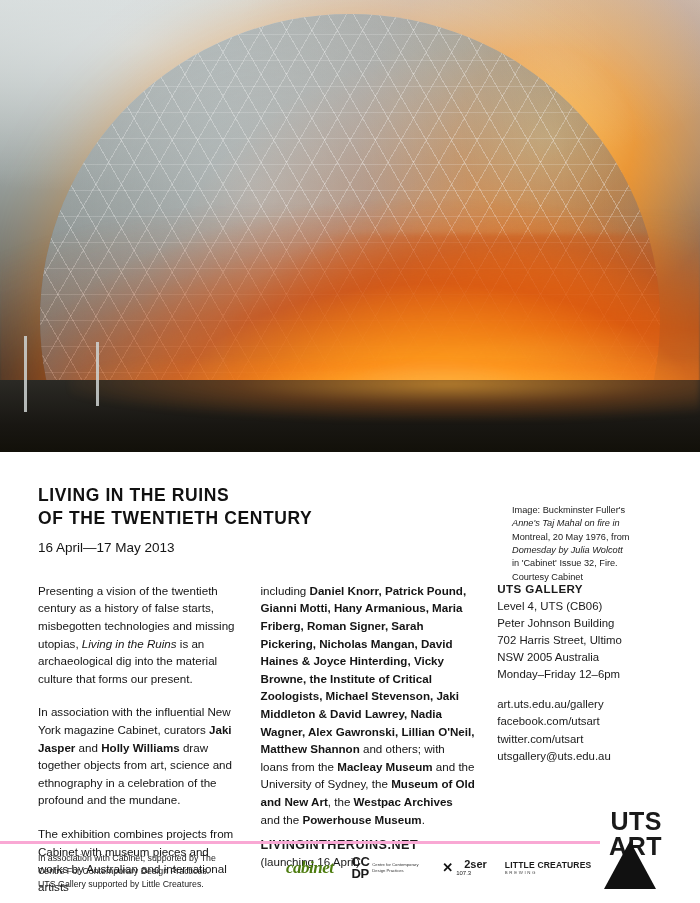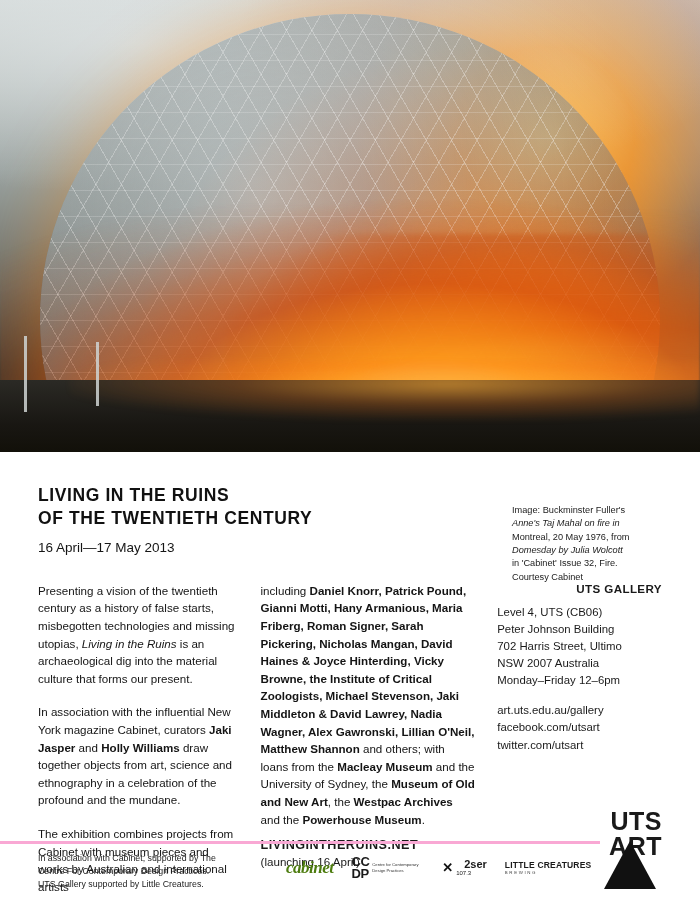--- a/index.html
+++ b/index.html
@@ -161,22 +161,21 @@
     width: 150px;
     font-size: 9.2px;
     line-height: 1.45;
     color: #1b1b1b;
   }
 
   .gallery-title {
     font-size: 11.6px;
     font-weight: bold;
     letter-spacing: 0.4px;
-    margin-bottom: 9px;
-    text-align: right;
+    margin-bottom: 3px;
   }
   .gallery-block {
     font-size: 11.4px;
     line-height: 1.5;
   }
   .gallery-block .spacer { height: 13px; }
 
   .weburl {
     margin-top: 10px;
     font-size: 12.6px;
@@ -355,26 +354,27 @@
         <div class="weburl">LIVINGINTHERUINS.NET</div>
         <div class="weblaunch">(launching 16 April)</div>
       </div>
 
       <div class="col-3">
         <div class="gallery-title">UTS GALLERY</div>
         <div class="gallery-block">
           <div>Level 4, UTS (CB06)</div>
           <div>Peter Johnson Building</div>
           <div>702 Harris Street, Ultimo</div>
-          <div>NSW 2007 Australia</div>
+          <div>NSW 2005 Australia</div>
           <div>Monday–Friday 12–6pm</div>
           <div class="spacer"></div>
           <div>art.uts.edu.au/gallery</div>
           <div>facebook.com/utsart</div>
           <div>twitter.com/utsart</div>
+          <div>utsgallery@uts.edu.au</div>
         </div>
       </div>
 
     </div>
 
     <div class="uts-logo" style="position:absolute; right:38px; top:325px; height:80px;">
       <div class="txt">UTS</div>
       <div class="txt">ART</div>
       <div class="tri"></div>
     </div>

